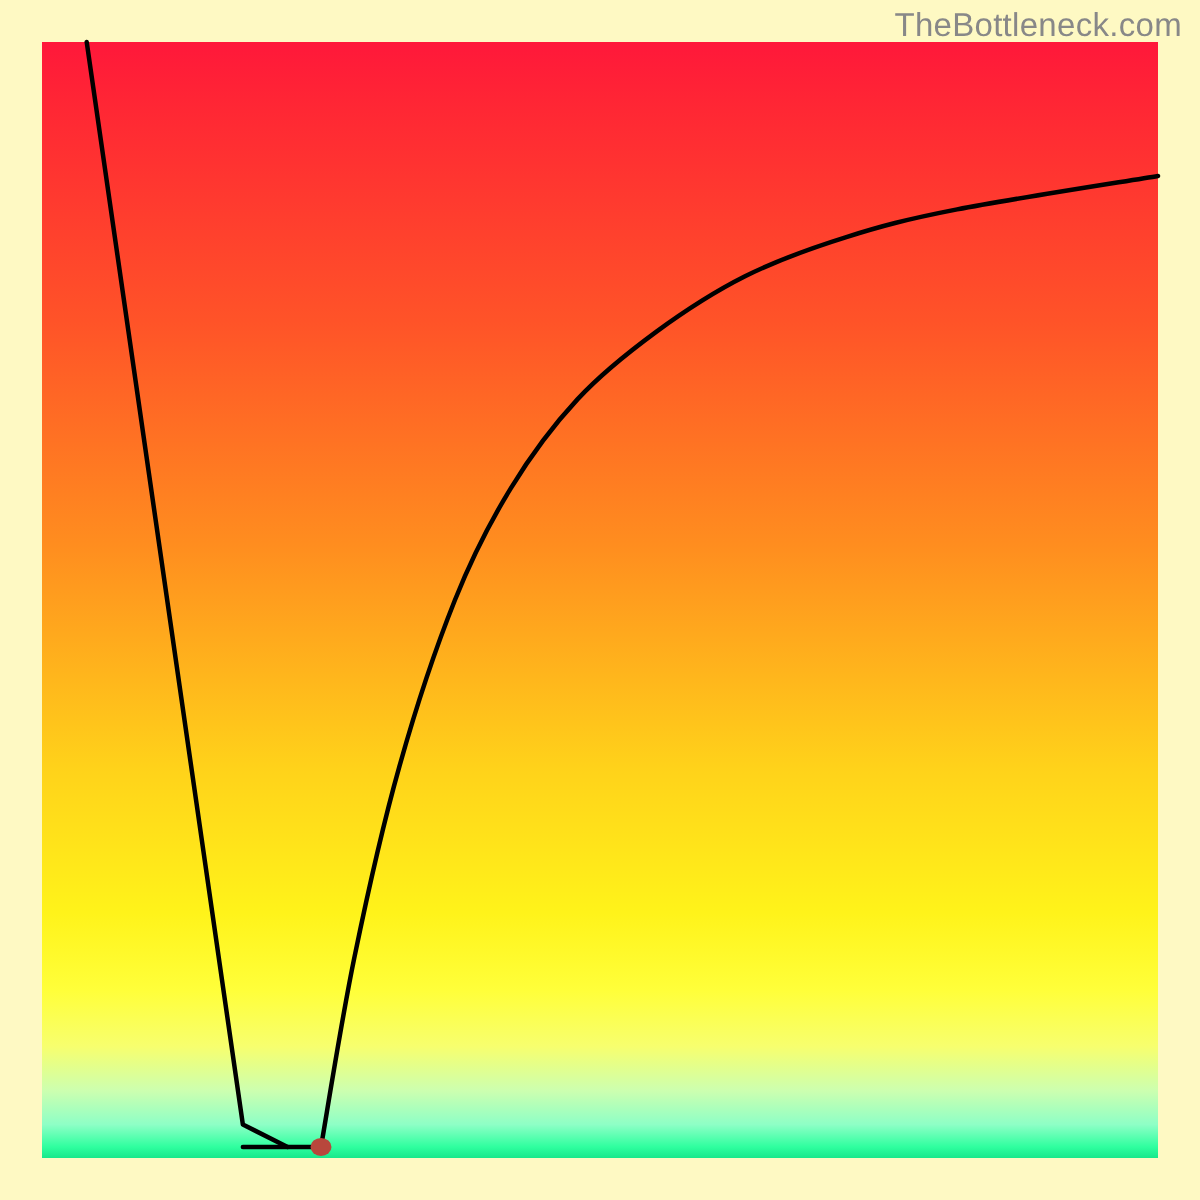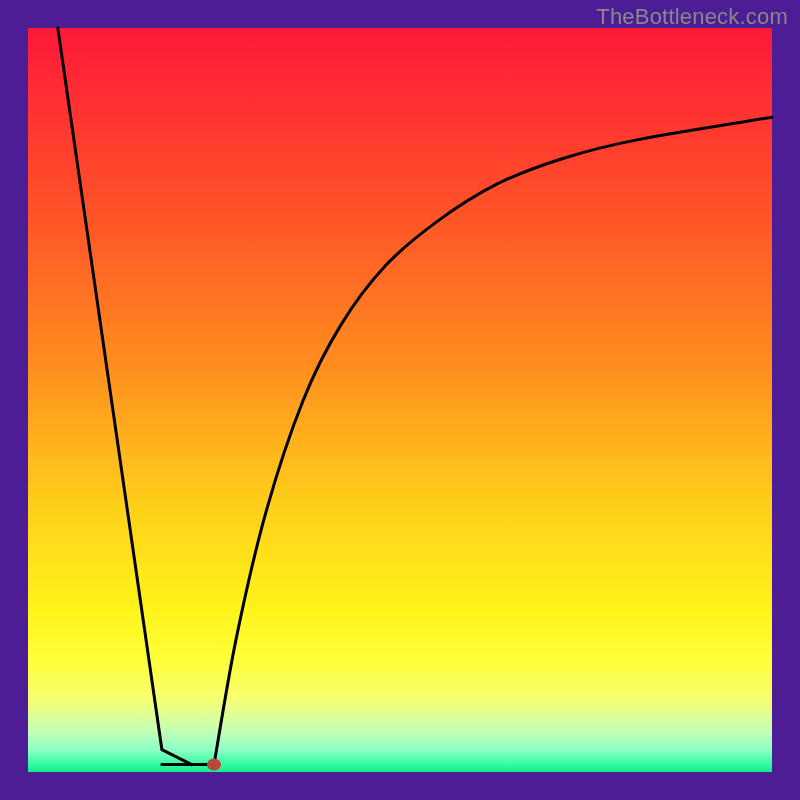--- a/index.html
+++ b/index.html
@@ -8,21 +8,21 @@
     width: 800px;
     height: 800px;
     background: #000;
     font-family: Arial, Helvetica, sans-serif;
     overflow: hidden;
   }
   .frame {
     position: relative;
     width: 800px;
     height: 800px;
-    background: #4c1d95;
+    background: #fef9c3;
   }
   .plot-area {
     position: absolute;
     left: 28px;
     top: 28px;
     width: 744px;
     height: 744px;
     background: linear-gradient(
       to bottom,
       #ff183a 0%,

